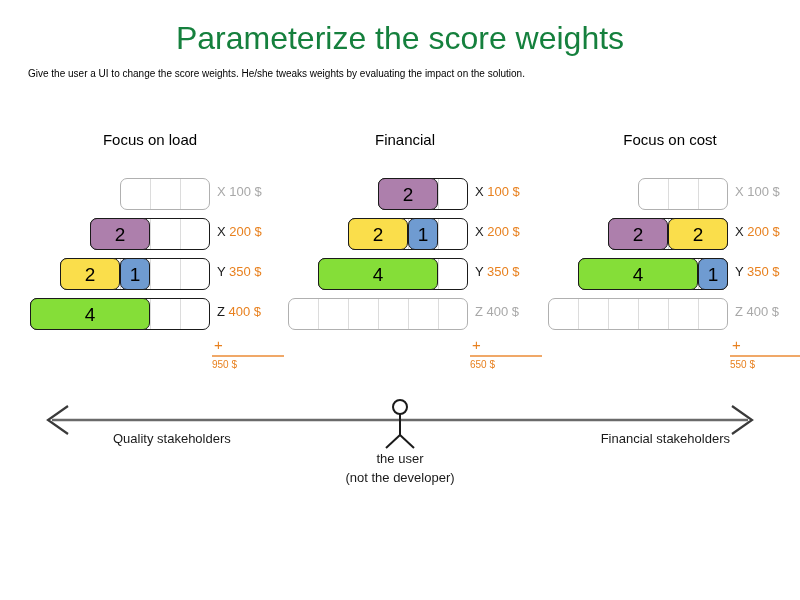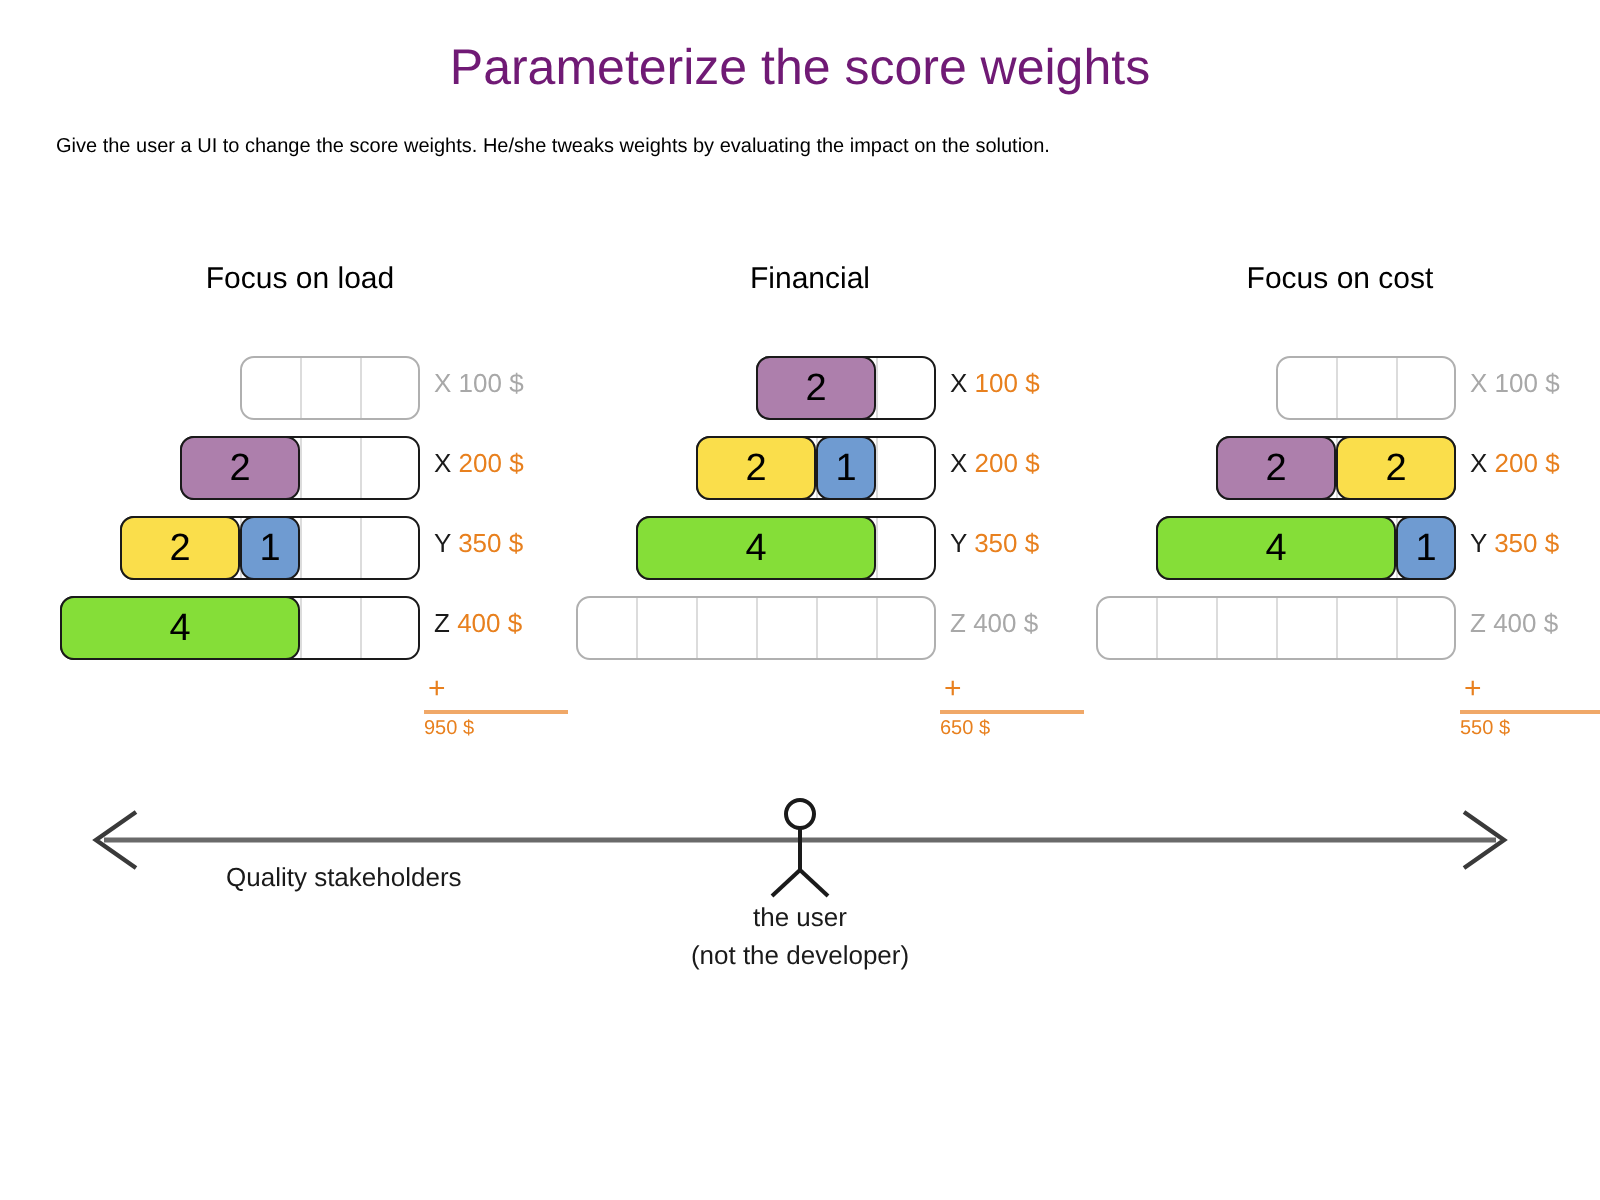--- a/index.html
+++ b/index.html
@@ -3,21 +3,21 @@
 <meta charset="utf-8">
 <style>
   html,body{margin:0;padding:0;}
   body{
     width:800px;height:600px;background:#ffffff;position:relative;
     font-family:"Liberation Sans","DejaVu Sans",sans-serif;
     color:#000;overflow:hidden;
   }
   #page-title{
     position:absolute;left:0;top:20px;width:800px;text-align:center;
-    font-size:25px;font-weight:400;letter-spacing:0px;color:#701a75;
+    font-size:32px;font-weight:400;letter-spacing:0px;color:#15803d;
   }
   #page-subtitle{
     position:absolute;left:28px;top:68px;width:752px;text-align:left;
     font-size:10px;font-weight:400;color:#000;
   }
   .col-title{
     position:absolute;font-size:15px;text-align:center;color:#000;
     transform:translateX(-50%);white-space:nowrap;
   }
   .scenario{position:absolute;top:0;left:0;}
@@ -226,15 +226,16 @@
   <svg width="800" height="110" style="position:absolute;left:0;top:0;">
     <line x1="52" y1="420" x2="748" y2="420" stroke="#6a6a6a" stroke-width="2.6" transform="translate(0,-390)"></line>
     <polyline points="68,16 48,30 68,44" fill="none" stroke="#3a3a3a" stroke-width="2.2"></polyline>
     <polyline points="732,16 752,30 732,44" fill="none" stroke="#3a3a3a" stroke-width="2.2"></polyline>
     <circle cx="400" cy="17" r="7" fill="#ffffff" stroke="#1a1a1a" stroke-width="2"></circle>
     <line x1="400" y1="24" x2="400" y2="45" stroke="#1a1a1a" stroke-width="2"></line>
     <line x1="400" y1="45" x2="386" y2="58" stroke="#1a1a1a" stroke-width="2"></line>
     <line x1="400" y1="45" x2="414" y2="58" stroke="#1a1a1a" stroke-width="2"></line>
   </svg>
   <div class="axis-cap" style="left:70px;top:41px;">Quality stakeholders</div>
+  <div class="axis-cap" style="right:70px;top:41px;">Financial stakeholders</div>
   <div class="user-cap" style="top:80px;">(not the developer)</div>
   <div class="user-cap" style="top:61px;">the user</div>
 </div>
 
 </body></html>

